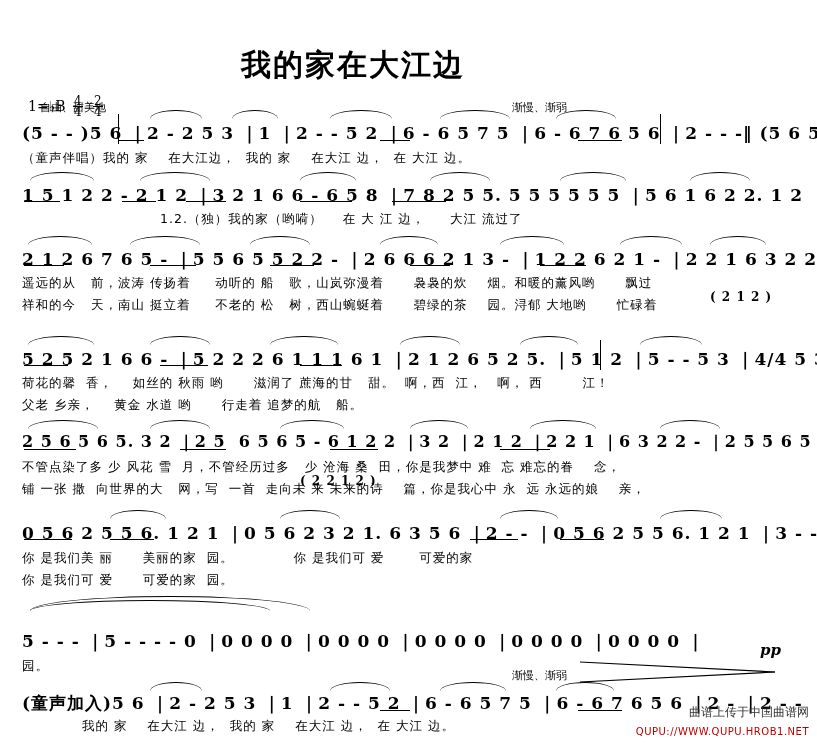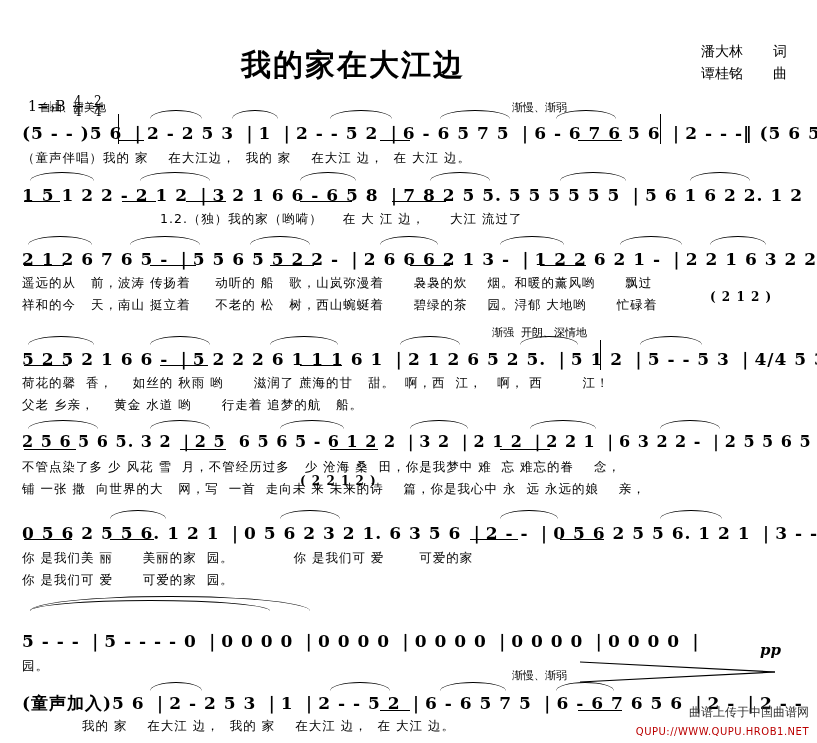--- a/index.html
+++ b/index.html
@@ -86,28 +86,20 @@
   }
   .hairpin{position:absolute;}
 </style>
 </head>
 <body>
 
 <div class="sheet">
 
   <div class="title">我的家在大江边</div>
 
-  <div class="credits">
-    <div>
-      <span class="credit-name">潘大林</span><span class="credit-role">词</span>
-    </div>
-    <div>
-      <span class="credit-name">谭桂铭</span><span class="credit-role">曲</span>
-    </div>
-  </div>
 
   <div class="keysig">
     <span>1=♭B</span>
     <span class="frac">
       <i class="num">4</i>
       <i>4</i>
     </span>
     <span class="frac">
       <i class="num">2</i>
       <i>4</i>
@@ -153,21 +145,20 @@
   <div class="slur" style="top:236px;left:380px;width:58px;"></div>
   <div class="slur" style="top:236px;left:500px;width:64px;"></div>
   <div class="slur" style="top:236px;left:620px;width:62px;"></div>
   <div class="slur" style="top:236px;left:710px;width:56px;"></div>
   <div class="beam" style="top:265px;left:24px;width:40px;"></div>
   <div class="beam" style="top:265px;left:150px;width:46px;"></div>
   <div class="beam" style="top:265px;left:270px;width:44px;"></div>
   <div class="beam" style="top:265px;left:410px;width:40px;"></div>
   <div class="beam" style="top:265px;left:540px;width:46px;"></div>
 
-  <div class="row expr" style="top:325px;left:492px;width:230px;">渐强  开朗、深情地</div>
   <div class="row mus" style="top:348px;left:22px;">5 2 5 2 1 6 6 - ｜5 2 2 2 6 1 1 1 6 1 ｜2 1 2 6 5 2 5. ｜5 1 2 ｜5 - - 5 3 ｜4/4 5 3 2 1 5 3 ｜4/4 2 - - ｜</div>
   <div class="row lyr" style="top:375px;left:22px;">荷花的馨  香，    如丝的 秋雨 哟      滋润了 蔗海的甘   甜。  啊，西  江，   啊， 西        江！</div>
   <div class="row lyr" style="top:397px;left:22px;">父老 乡亲，    黄金 水道 哟      行走着 追梦的航   船。</div>
   <div class="slur" style="top:336px;left:28px;width:66px;"></div>
   <div class="slur" style="top:336px;left:150px;width:60px;"></div>
   <div class="slur" style="top:336px;left:270px;width:68px;"></div>
   <div class="slur" style="top:336px;left:400px;width:60px;"></div>
   <div class="slur" style="top:336px;left:520px;width:58px;"></div>
   <div class="slur" style="top:336px;left:640px;width:62px;"></div>
   <div class="beam" style="top:365px;left:24px;width:44px;"></div>

